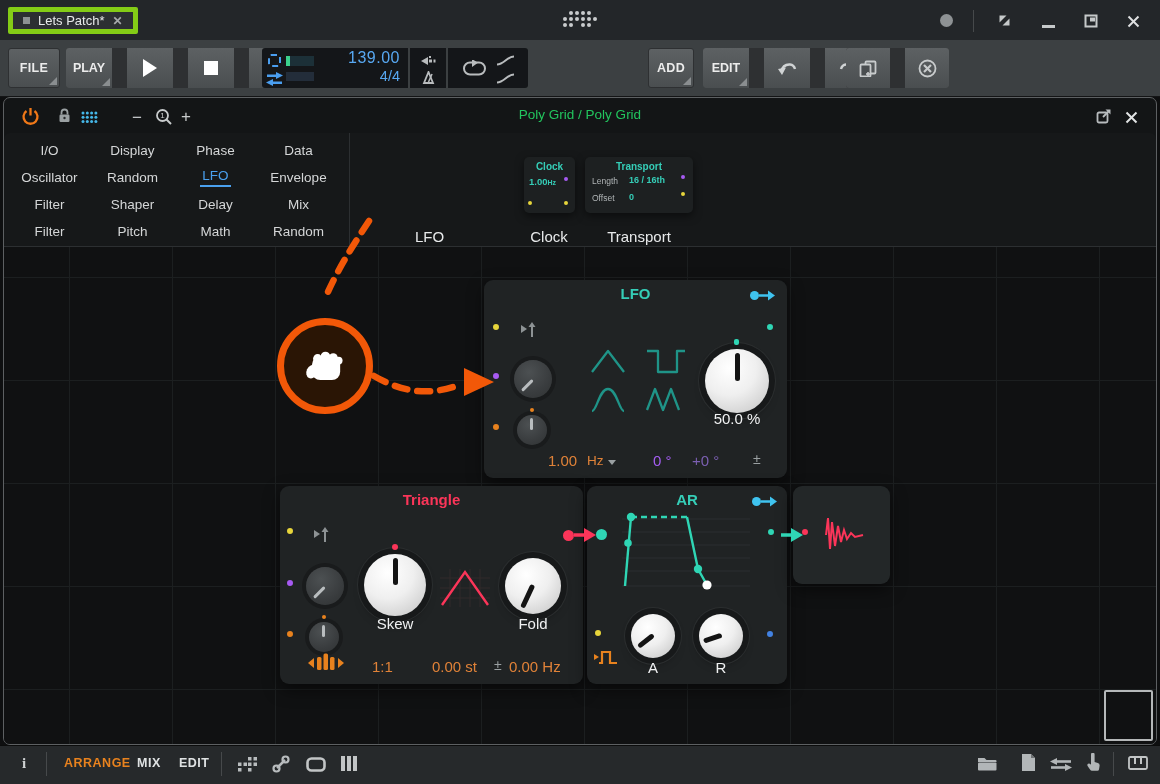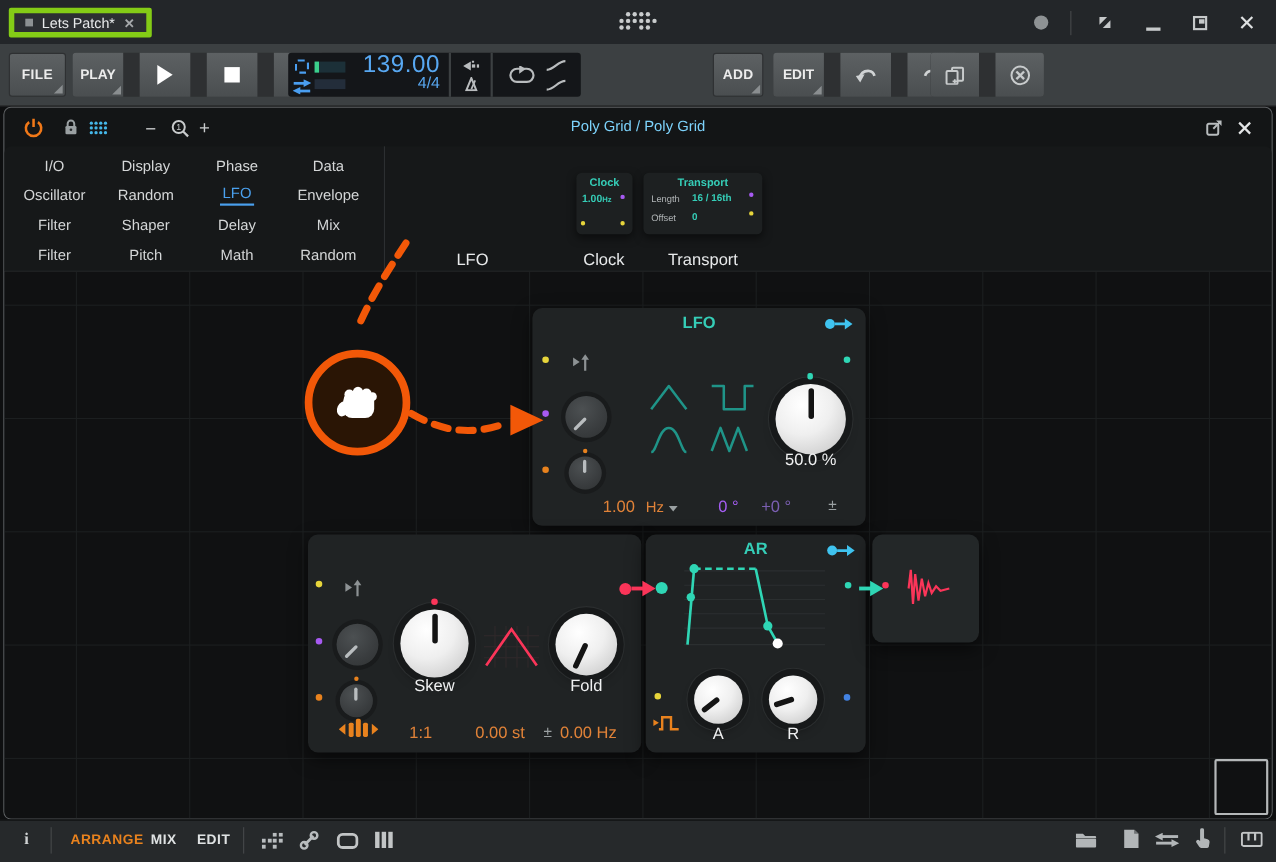--- a/index.html
+++ b/index.html
@@ -34,28 +34,28 @@
     color:#ececec; font-size:12.5px; font-weight:bold; display:flex; align-items:center; justify-content:center; }
   .btngroup .gbtn:first-child { border-radius:3px 0 0 3px; }
   .btngroup .gbtn:last-child { border-radius:0 3px 3px 0; }
   .tri-play { width:0; height:0; border-left:14px solid #fff; border-top:9px solid transparent; border-bottom:9px solid transparent; }
   .sq-stop { width:14px; height:14px; background:#fff; }
   .c-rec { width:16px; height:16px; border-radius:50%; background:#fff; }
   .displays { position:absolute; left:262px; top:48px; height:40px; display:flex; background:#141619; border-radius:3px; }
   .dcol { position:relative; height:40px; }
   .dsep { border-left:2px solid #3c4042; }
   .dtext { color:#58a8f2; text-align:right; }
-  .t1 { font-size:22px; line-height:20px; letter-spacing:.5px; }
+  .t1 { font-size:16px; line-height:20px; letter-spacing:.5px; }
   .t2 { font-size:14.5px; line-height:17px; }
 
   
   .panel-bg { position:absolute; left:3px; top:97px; width:1154px; height:648px; background:#131516;
     border:1px solid #5d6062; border-radius:7px; }
   .panel-title { position:absolute; left:4px; top:107px; width:1152px; text-align:center;
-    color:#7dd3fc; font-size:13.5px; }
+    color:#22c55e; font-size:13.5px; }
   .browser-bg { position:absolute; left:4px; top:133px; width:1152px; height:114px; background:#161819;
     border-bottom:1px solid #2c2f31; border-radius:6px 6px 0 0; }
   .cat-grid { position:absolute; left:8px; top:137px; width:337px; height:108px; display:grid;
     grid-template-columns:repeat(4,83px); grid-template-rows:repeat(4,27px); }
   .cat { color:#d4d6d7; font-size:13.5px; display:flex; align-items:center; justify-content:center; }
   .cat.sel span { color:#4aa0ee; border-bottom:2px solid #4aa0ee; padding:0 2px 2px 2px; }
   .cat-sep { position:absolute; left:349px; top:133px; width:1px; height:114px; background:#2c2f31; }
   .thumb-label { position:absolute; color:#e8eaeb; font-size:15px; text-align:center; }
 
   
@@ -497,20 +497,21 @@
   <div class="tick" style="left:250px;top:59px;width:5px;height:6px;background:#2fd6b5"></div>
   <div class="klabel" style="left:213px;top:130px;width:80px">50.0 %</div>
   <div class="modrow val-orange" style="left:64px;top:172px"><span>1.00</span></div>
   <div class="modrow val-orange" style="left:103px;top:173px;font-size:13.5px"><span>Hz</span><span class="caret"></span></div>
   <div class="modrow val-purple" style="left:169px;top:172px">0 °</div>
   <div class="modrow val-dimpurple" style="left:208px;top:172px">+0 °</div>
   <div class="modrow val-grey" style="left:269px;top:171px;font-size:14px">±</div>
 </div>
 
 <div class="module" style="left:280px;top:486px;width:303px;height:198px">
+  <div class="mod-title red-t">Triangle</div>
   <span class="port p-yellow" style="left:7px;top:42px"></span>
   <span class="port p-purple" style="left:7px;top:94px"></span>
   <span class="port p-orange" style="left:7px;top:145px"></span>
   <div class="abs" style="left:31px;top:39px">
     <svg width="20" height="20">
         <polygon points="3,13 3,5 9,9" fill="#8d9294"></polygon>
         <line x1="14" y1="17" x2="14" y2="6" stroke="#8d9294" stroke-width="2"></line>
         <polygon points="14,2 10.5,7 17.5,7" fill="#8d9294"></polygon>
       </svg>
   </div>

